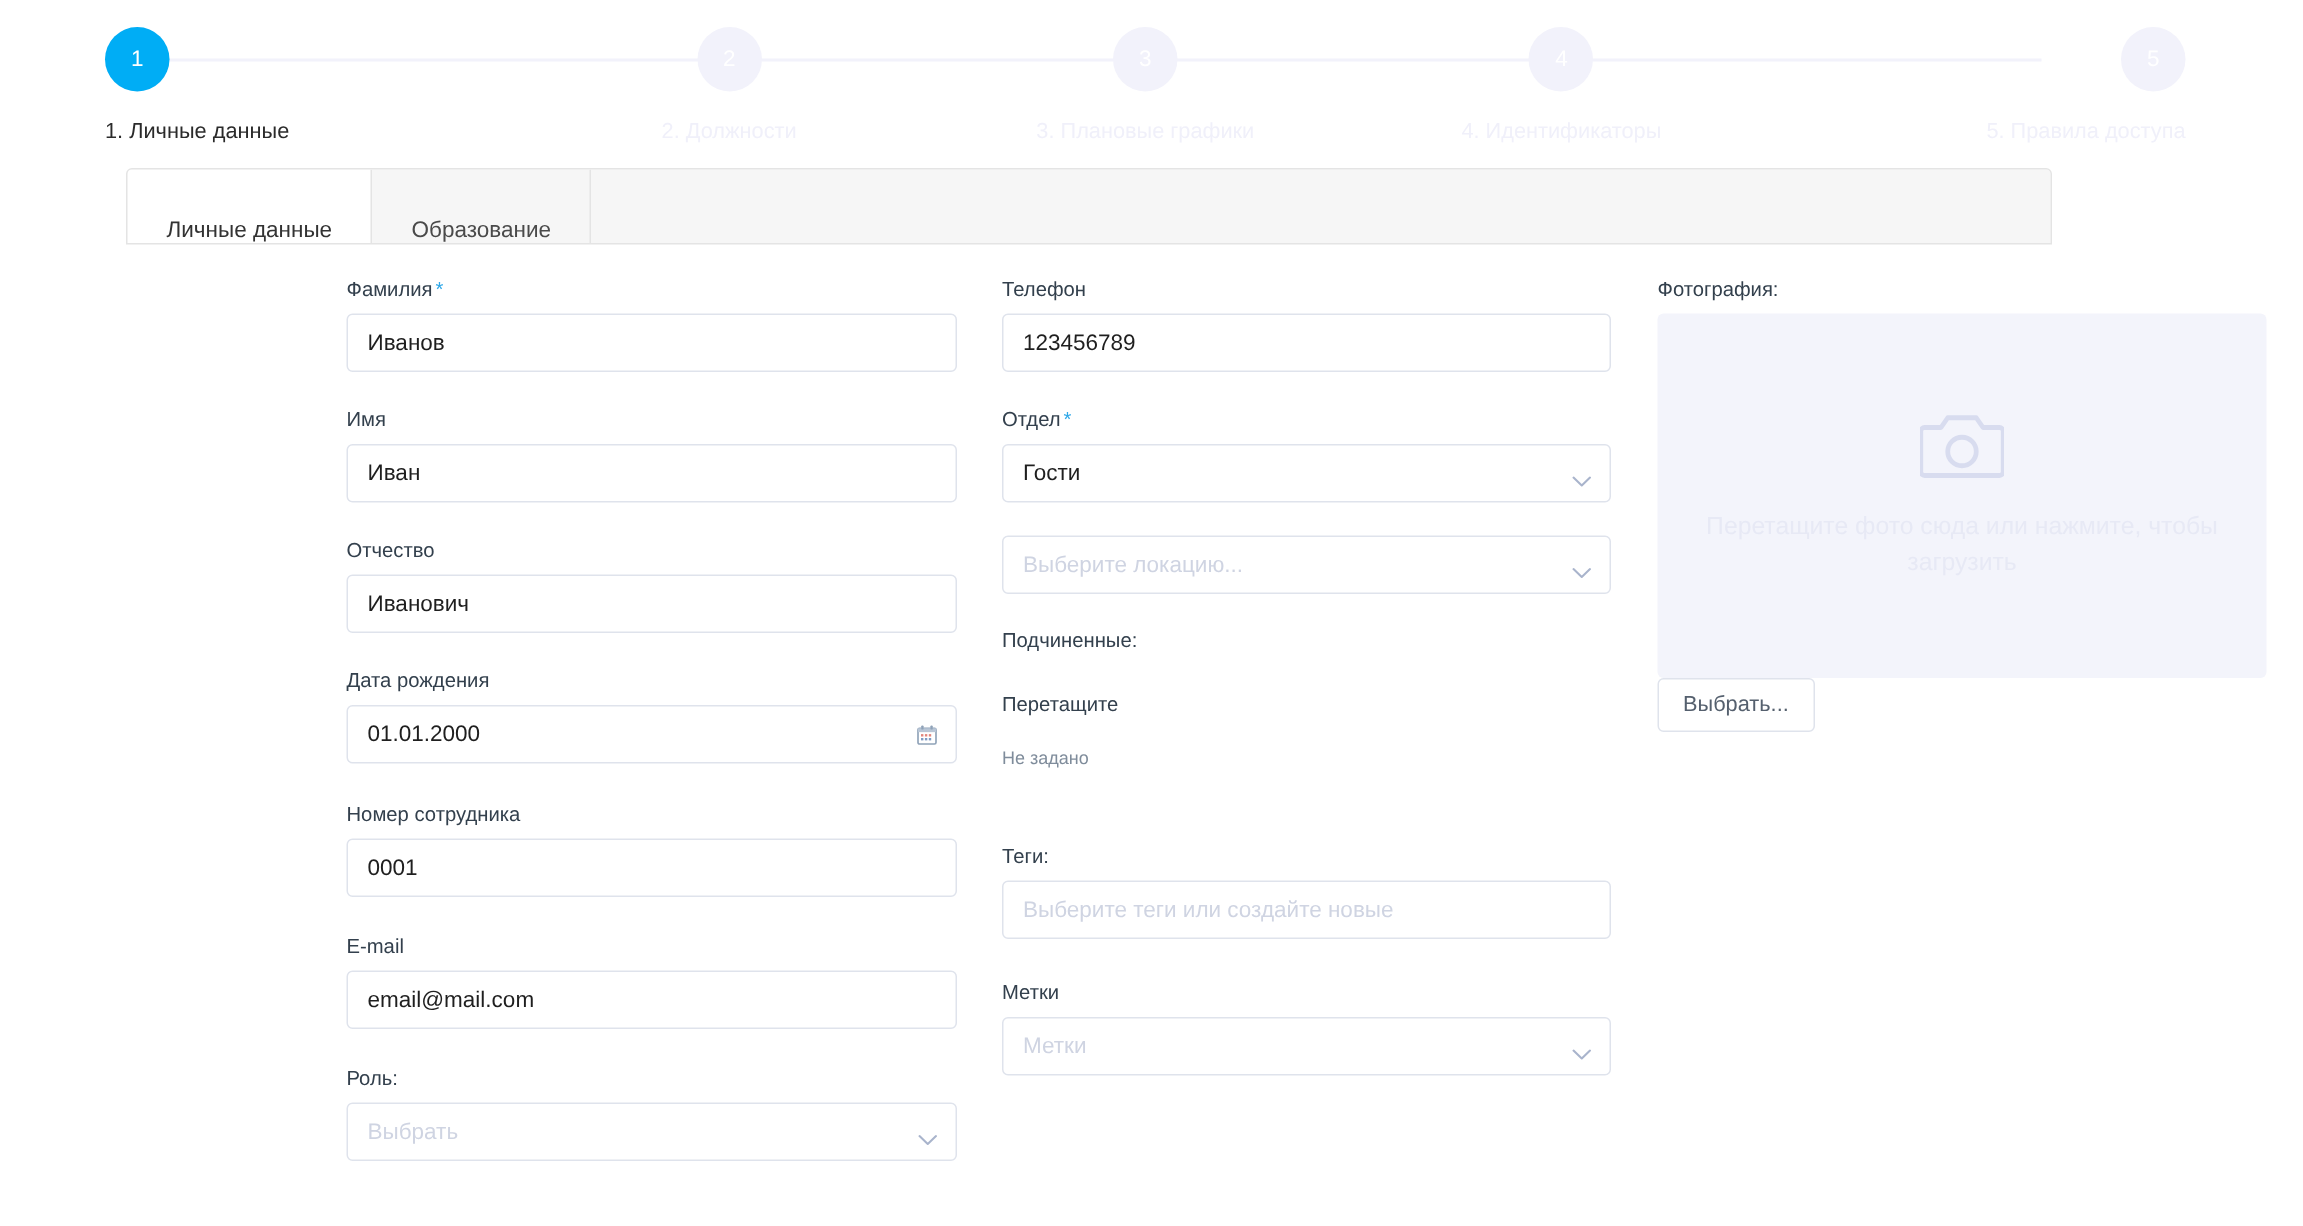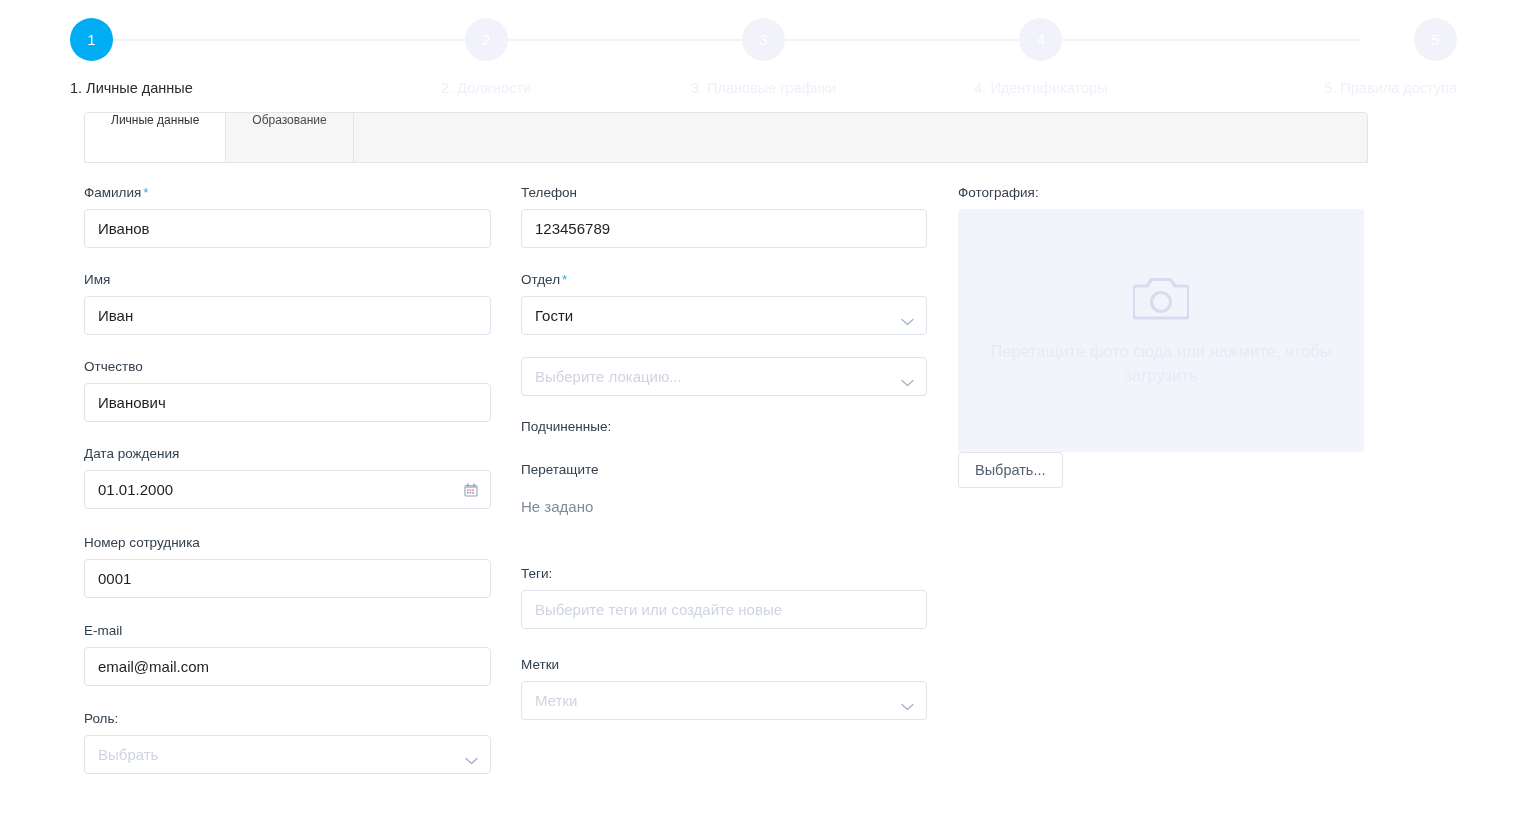--- a/index.html
+++ b/index.html
@@ -78,23 +78,23 @@
     display: flex;
     align-items: stretch;
     height: 51px;
     border: 1px solid #e4e4e4;
     border-radius: 4px 4px 0 0;
     background: #f6f6f6;
     overflow: hidden;
   }
   .tab {
     display: flex;
-    align-items: flex-start;
+    align-items: flex-end;
     padding: 0 26px;
-    font-size: 12px;
+    font-size: 15px;
     color: #4a4a4a;
     background: #f6f6f6;
     border-right: 1px solid #e4e4e4;
     cursor: pointer;
     white-space: nowrap;
   }
   .tab.active {
     background: #ffffff;
     color: #333333;
   }
@@ -103,20 +103,21 @@
     background: #f6f6f6;
   }
 
   
   .form {
     position: relative;
     margin: 22px 0 0 0;
     padding: 0 0 0 84px;
     display: flex;
     gap: 0;
+    justify-content: flex-end;
   }
   .col { width: 437px; }
   .col-3 { width: 430px; }
 
   .field { margin-bottom: 24px; }
 
   .label {
     font-size: 13.5px;
     color: #33404d;
     margin-bottom: 9px;
@@ -151,21 +152,21 @@
   }
   .cal-icon {
     position: absolute;
     right: 12px;
     top: 50%;
     transform: translateY(-50%);
     width: 14px; height: 14px;
   }
 
   .static-value {
-    font-size: 15px;
+    font-size: 12px;
     color: #7f8c9b;
     padding-top: 1px;
     margin-top: 20px;
   }
 
   
   .dropzone {
     width: 406px;
     height: 243px;
     background: #f3f4fb;

